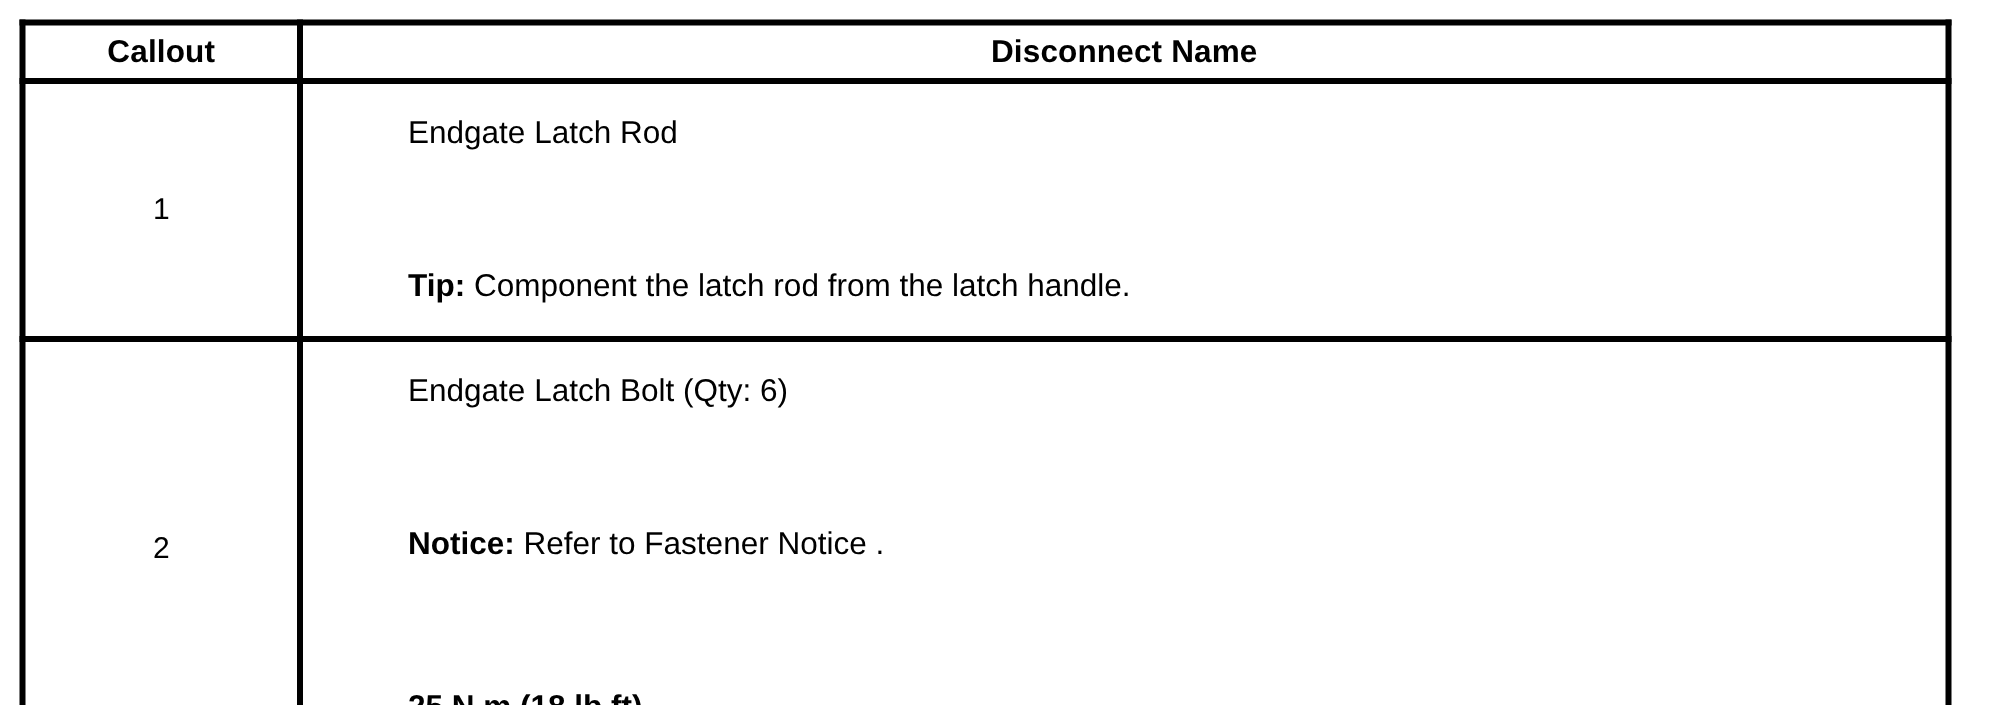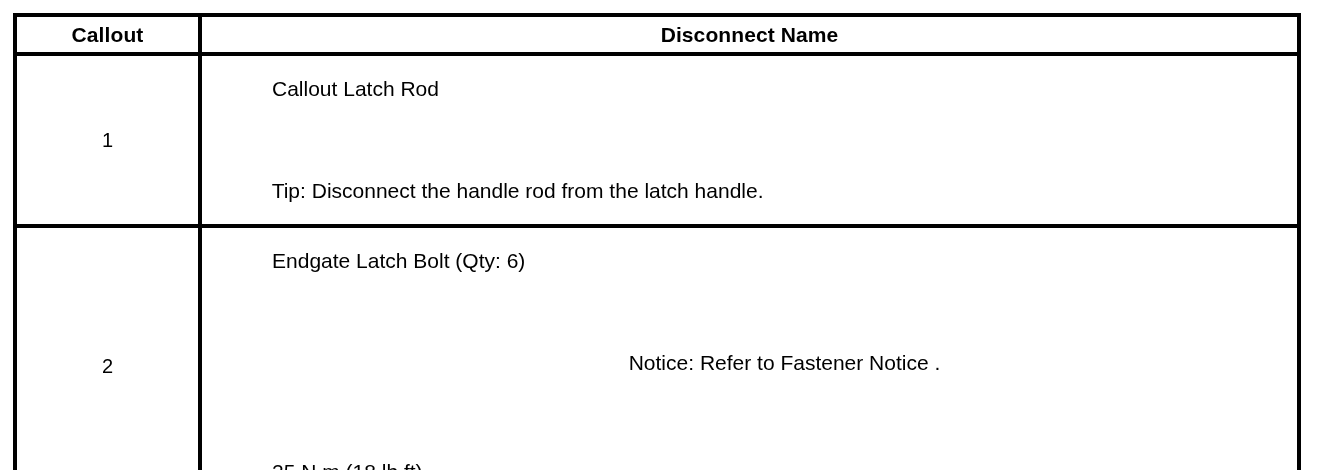--- a/index.html
+++ b/index.html
@@ -71,24 +71,23 @@
     white-space: pre;
     margin: 0;
   }
 
   .line.spacer-after {
     margin-bottom: 36px;
   }
 
   .line.spacer-after-lg {
     margin-bottom: 42px;
-    text-align: center;
   }
 
-  .b { font-weight: normal; }
+  .b { font-weight: bold; }
 
   .row-1 .name-cell { height: 131px; }
   .row-2 .name-cell { height: 168px; }
 </style>
 </head>
 <body>
 
 <div class="page">
 
   <table class="parts-table">
@@ -101,24 +100,24 @@
         <th class="hdr">Callout</th>
         <th class="hdr">Disconnect Name</th>
       </tr>
     </thead>
     <tbody>
 
       <tr class="row-1">
         <td class="callout-cell">1</td>
         <td class="name-cell">
           <div class="line spacer-after">
-            <span>Callout Latch Rod</span>
+            <span>Endgate Latch Rod</span>
           </div>
           <div class="line">
-            <span class="b">Tip:</span><span> Disconnect the handle rod from the latch handle.</span>
+            <span class="b">Tip:</span><span> Component the latch rod from the latch handle.</span>
           </div>
         </td>
       </tr>
 
       <tr class="row-2">
         <td class="callout-cell">2</td>
         <td class="name-cell">
           <div class="line spacer-after">
             <span>Endgate Latch Bolt (Qty: 6)</span>
           </div>

